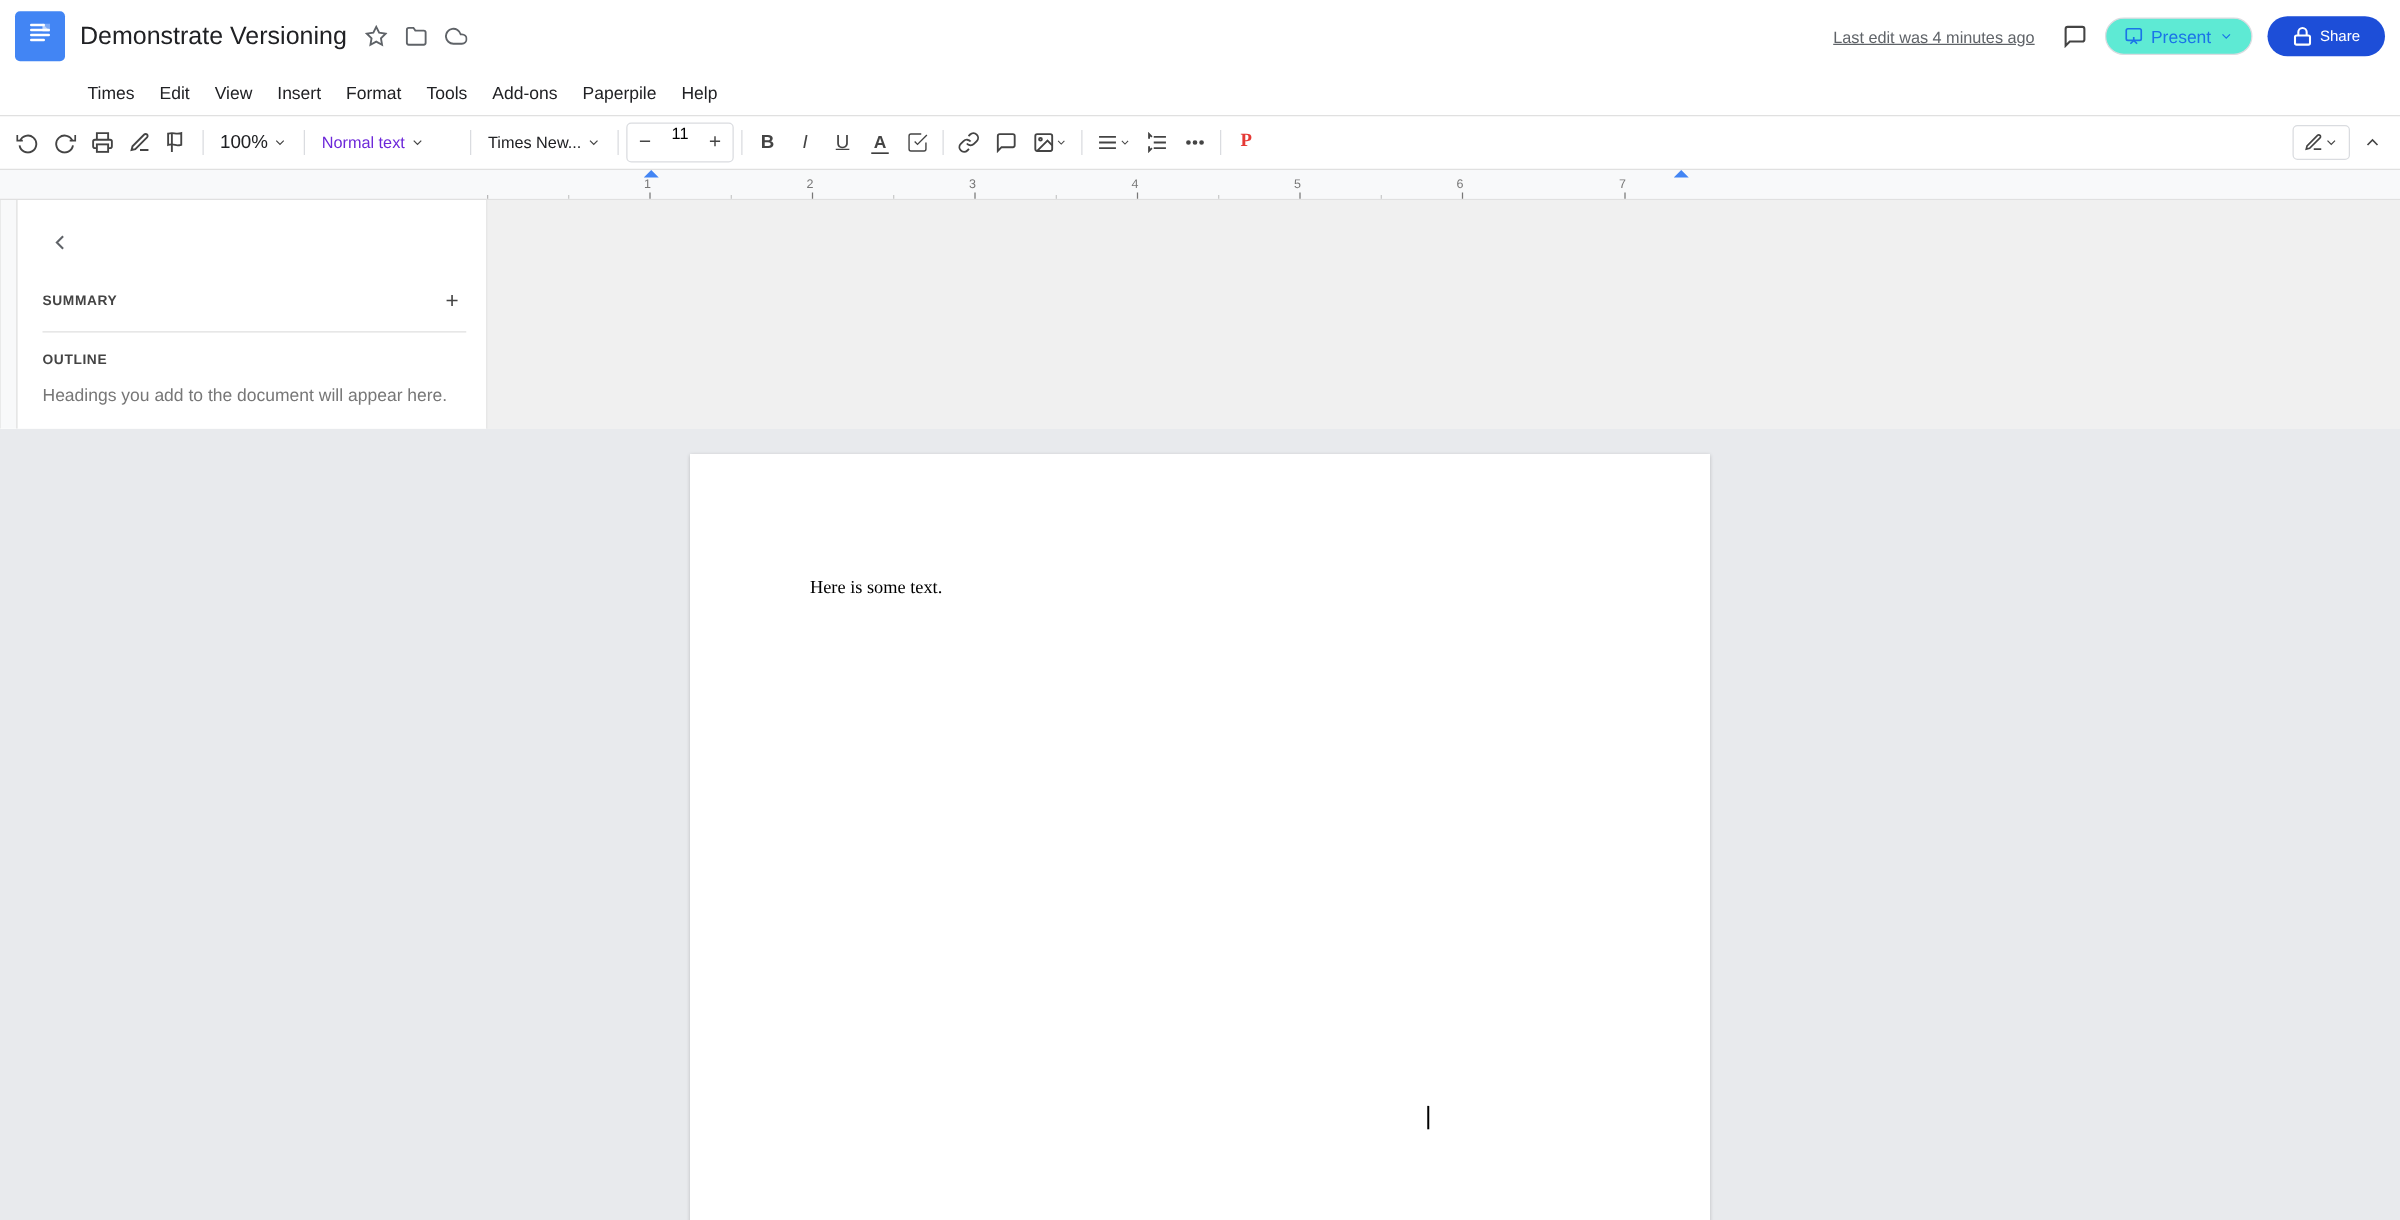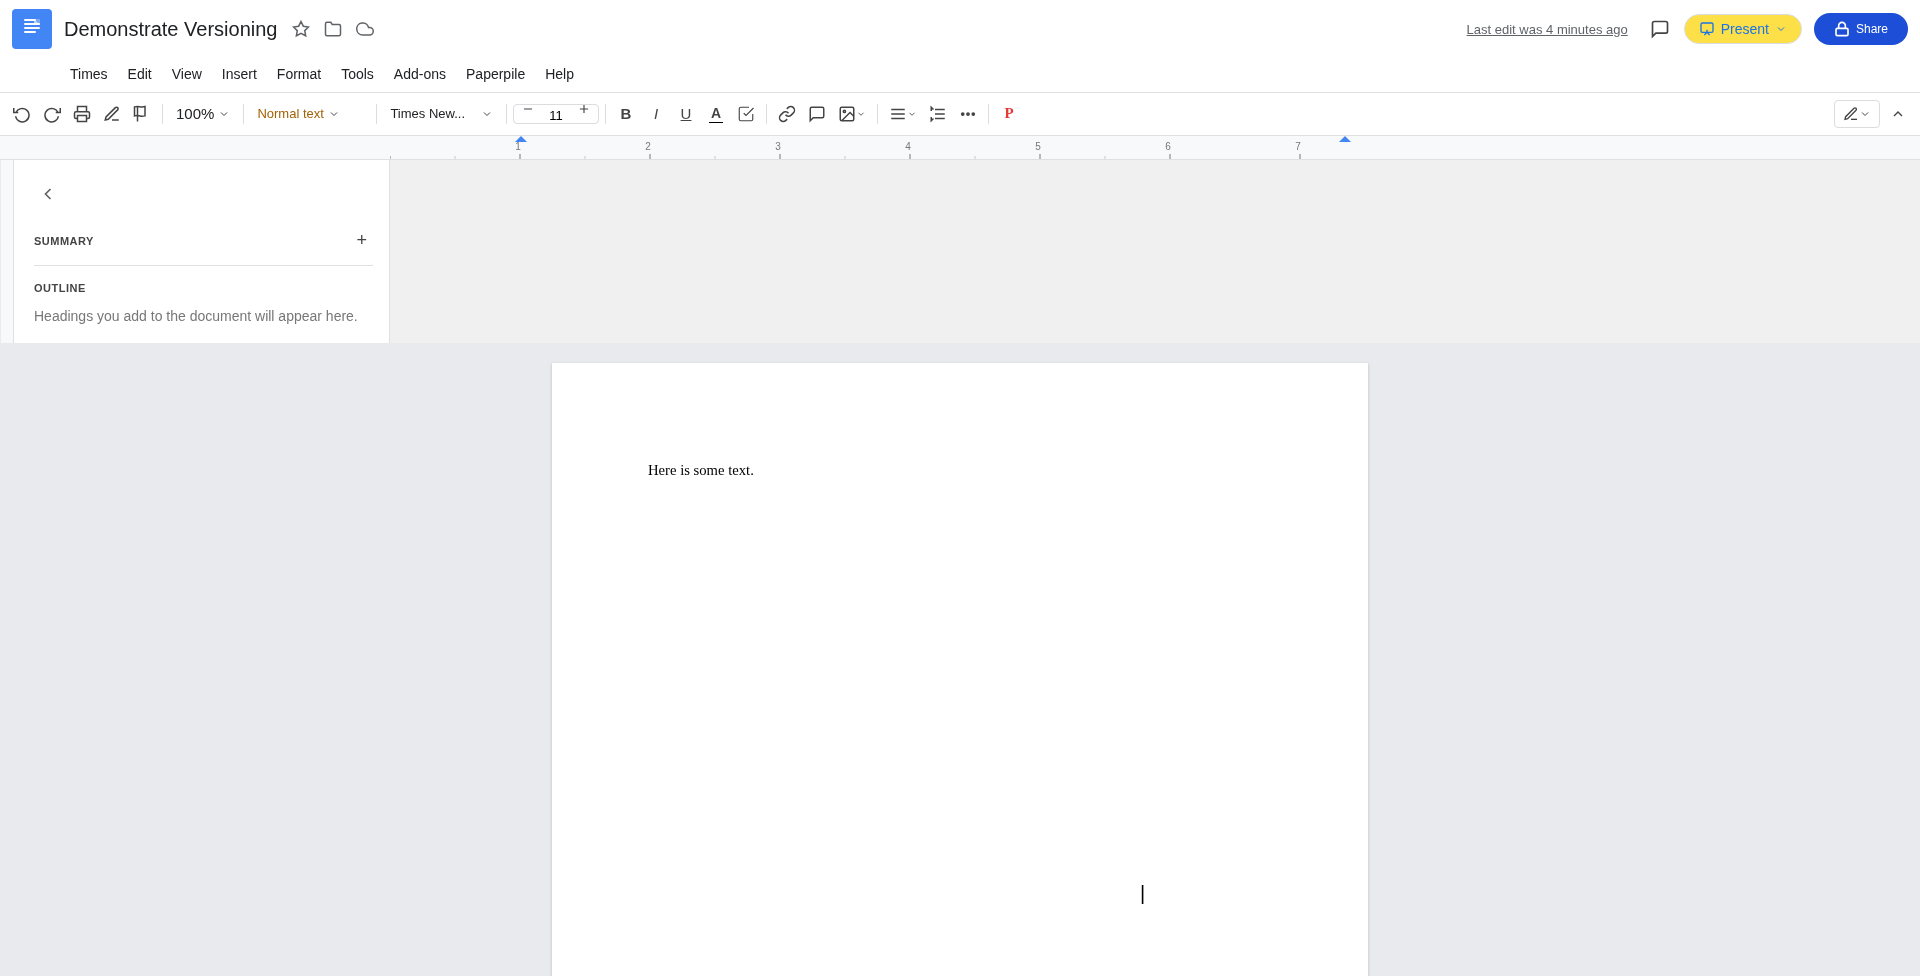--- a/index.html
+++ b/index.html
@@ -75,21 +75,21 @@
       cursor: pointer;
       padding: 6px;
       border-radius: 50%;
       color: #444;
       margin-right: 8px;
       display: flex;
       align-items: center;
     }
 
     #present-btn {
-      background: #fde047;
+      background: #5eead4;
       border: 1px solid #dadce0;
       border-radius: 20px;
       padding: 6px 14px;
       font-size: 14px;
       cursor: pointer;
       color: #1a73e8;
       display: flex;
       align-items: center;
       margin-right: 12px;
       gap: 6px;
@@ -175,48 +175,48 @@
     }
 
     #style-selector {
       display: flex;
       align-items: center;
       border: 1px solid transparent;
       border-radius: 4px;
       padding: 2px 6px;
       cursor: pointer;
       font-size: 13px;
-      color: #a16207;
+      color: #6d28d9;
       gap: 4px;
       min-width: 120px;
     }
 
     #font-selector {
       display: flex;
       align-items: center;
       border: 1px solid transparent;
       border-radius: 4px;
       padding: 2px 6px;
       cursor: pointer;
       font-size: 13px;
       color: #202124;
-      gap: 16px;
+      gap: 4px;
       min-width: 100px;
     }
 
     .toolbar-bold { font-weight: bold; font-size: 15px; }
     .toolbar-italic { font-style: italic; font-size: 15px; }
     .toolbar-underline { text-decoration: underline; font-size: 15px; }
 
     #font-size-area {
       display: flex;
-      align-items: flex-end;
+      align-items: flex-start;
       border: 1px solid #dadce0;
       border-radius: 4px;
-      height: 20px;
+      height: 32px;
       overflow: hidden;
     }
     #font-size-display {
       font-size: 13px;
       padding: 0 6px;
       min-width: 28px;
       text-align: center;
     }
 
     

